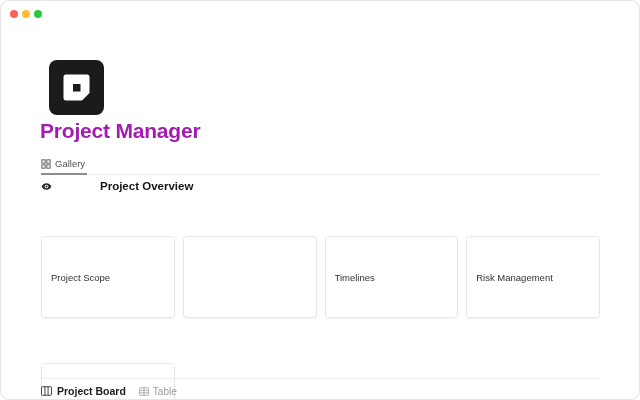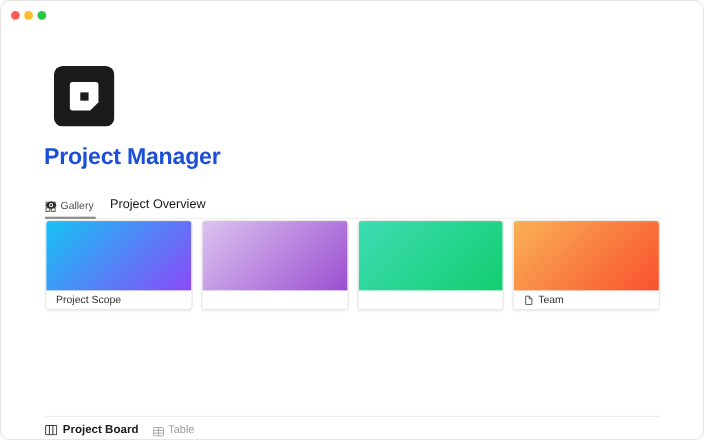--- a/index.html
+++ b/index.html
@@ -8,53 +8,53 @@
     position:relative;width:640px;height:400px;background:#ffffff;
     border:1px solid #e6e6e4;border-radius:9px;overflow:hidden;
     font-family:"Liberation Sans",sans-serif;color:#1f1e1b;
   }
   
   .lights{position:absolute;top:9px;left:9px;display:flex;gap:4px;}
   .light{width:8px;height:8px;border-radius:50%;}
   
   .logo{position:absolute;left:48px;top:59px;width:55px;height:55px;cursor:pointer;}
   
-  .page-title{position:absolute;left:39px;top:130px;font-size:21px;font-weight:700;
-    letter-spacing:-0.2px;color:#1d4ed8;}
+  .page-title{position:absolute;left:39px;top:118px;font-size:21px;font-weight:700;
+    letter-spacing:-0.2px;color:#a21caf;}
   
   .tabbar{position:absolute;left:40px;top:156px;width:559px;height:18px;
-    border-bottom:1px solid #ededeb;display:flex;align-items:flex-end;margin-top:24px;}
+    border-bottom:1px solid #ededeb;display:flex;align-items:flex-end;}
   .tab{display:inline-flex;align-items:center;gap:4px;font-size:9.5px;font-weight:500;
     color:#514f4b;padding:0 2px 4px 0;border-bottom:2px solid #8b8b88;margin-bottom:-1px;cursor:pointer;}
   
   .section-head{position:absolute;left:40px;top:179px;display:flex;align-items:center;gap:5px;cursor:pointer;}
-  .section-head .txt{font-size:11.5px;font-weight:400;color:#151513;padding-left:43px;}
+  .section-head .txt{font-size:11.5px;font-weight:700;color:#151513;padding-left:43px;}
   
   .grid{position:absolute;left:40px;top:199px;width:559px;display:grid;
     grid-template-columns:repeat(4,1fr);column-gap:8px;row-gap:9px;}
   .card{height:82px;background:#fff;border:1px solid #e7e7e5;border-radius:4px;
     overflow:hidden;box-shadow:0 1px 2px rgba(15,15,15,.05);display:flex;
-    flex-direction:column;cursor:pointer;}
+    flex-direction:row;cursor:pointer;margin-top:36px;}
   .cover{height:63px;flex:none;position:relative;}
   .speckles{position:absolute;inset:0;pointer-events:none;background-image:
     radial-gradient(circle 1px at 46% 84%,rgba(255,255,255,.8) 45%,transparent 60%),
     radial-gradient(circle 1px at 52% 88%,rgba(255,255,255,.7) 45%,transparent 60%),
     radial-gradient(circle 1px at 58% 82%,rgba(255,255,255,.8) 45%,transparent 60%),
     radial-gradient(circle 1px at 63% 87%,rgba(255,255,255,.6) 45%,transparent 60%),
     radial-gradient(circle 1px at 69% 83%,rgba(255,255,255,.7) 45%,transparent 60%),
     radial-gradient(circle 1px at 74% 78%,rgba(255,255,255,.6) 45%,transparent 60%);}
   .card-footer{flex:1;display:flex;align-items:center;gap:4px;padding:0 9px;background:#fff;}
   .card-label{font-size:9.5px;font-weight:500;color:#32312e;white-space:nowrap;
     overflow:hidden;text-overflow:ellipsis;}
   
   .divider{position:absolute;left:40px;top:377px;width:559px;height:1px;background:#ededeb;}
   .bottombar{position:absolute;left:40px;top:384px;display:flex;align-items:center;gap:13px;}
   .board-head{display:flex;align-items:center;gap:5px;font-size:10.5px;font-weight:700;
     color:#1d1c1a;cursor:pointer;}
-  .table-tab{display:flex;align-items:flex-end;gap:4px;font-size:10px;font-weight:500;
+  .table-tab{display:flex;align-items:center;gap:4px;font-size:10px;font-weight:500;
     color:#9c9b98;cursor:pointer;}
   svg{display:block;}
 </style>
 </head>
 <body>
 
 <div class="stage">
 
   <div class="lights">
     <div class="light" style="background: rgb(255, 95, 87);"></div>
@@ -101,23 +101,32 @@
       <div class="cover" style="background: linear-gradient(135deg, rgb(22, 194, 245), rgb(139, 74, 248));"></div>
       <div class="card-footer">
         <span class="card-label">Project Scope</span>
       </div>
     </div>
 
     <div class="card">
       <div class="cover" style="background: linear-gradient(135deg, rgb(220, 195, 239), rgb(155, 79, 209));"></div>
     </div>
 
+    <div class="card">
+      <div class="cover" style="background: linear-gradient(135deg, rgb(156, 65, 233), rgb(226, 51, 152));"></div>
+      <div class="card-footer">
+        <span class="card-label">Timelines</span>
+      </div>
+    </div>
 
     <div class="card">
       <div class="cover" style="background: linear-gradient(135deg, rgb(61, 220, 179), rgb(18, 206, 112));"></div>
+      <div class="card-footer">
+        <span class="card-label">Risk Management</span>
+      </div>
     </div>
 
     <div class="card">
       <div class="cover" style="background: linear-gradient(135deg, rgb(249, 177, 86), rgb(249, 81, 46));"></div>
       <div class="card-footer">
         <svg width="9" height="10" viewBox="0 0 12 13">
           <path d="M2.5 1.5h4.5L10 4.5v7H2.5z" fill="none" stroke="#4a4945" stroke-width="1.1"></path>
           <path d="M6.8 1.7v3H9.8" fill="none" stroke="#4a4945" stroke-width="1.1"></path>
         </svg>
         <span class="card-label">Team</span>

